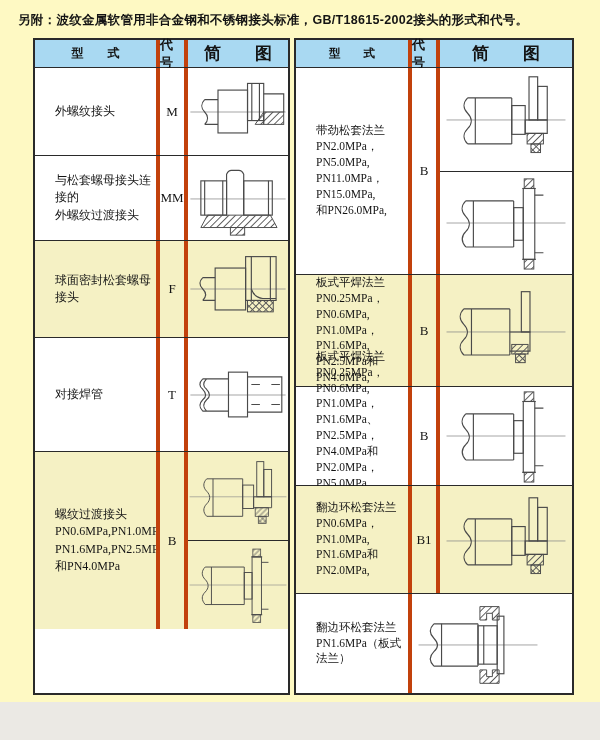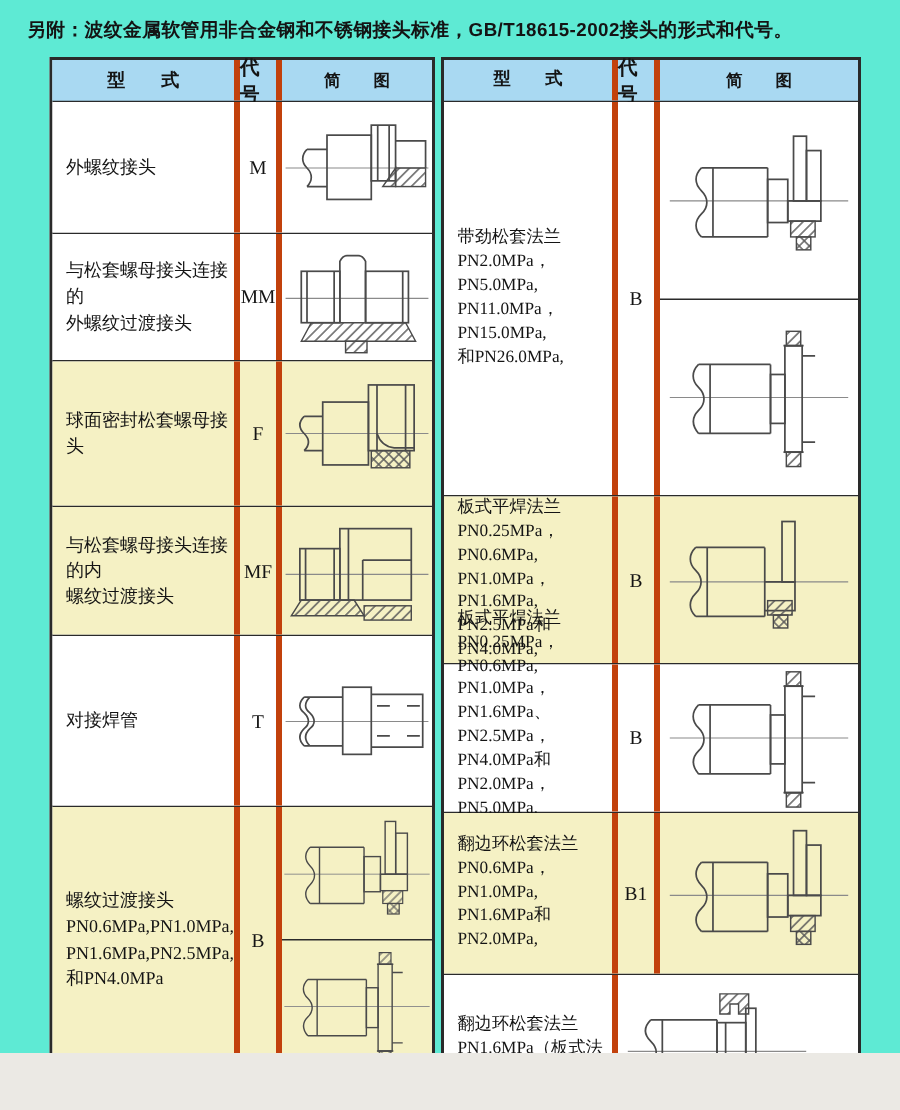--- a/index.html
+++ b/index.html
@@ -4,40 +4,40 @@
 <style>
   * { margin:0; padding:0; box-sizing:border-box; }
   html,body { width:600px; height:740px; }
   body {
     font-family:"Liberation Serif","DejaVu Serif",serif;
     background:#edece7;
     color:#141414;
   }
   .page {
     position:relative; width:600px; height:740px;
-    background:#5eead4; overflow:hidden;
+    background:#fef9c3; overflow:hidden;
   }
   .scan-edge-bottom {
     position:absolute; left:0; right:0; bottom:0; height:38px;
     background:#ebe9e4;
   }
   .doc-title {
     position:absolute; left:18px; top:12px;
     font-size:12.5px; font-weight:bold; letter-spacing:0.3px;
     font-family:"Liberation Sans","DejaVu Sans",sans-serif;
   }
   .tables { position:absolute; left:33px; top:38px; display:flex; gap:4px; }
   .tbl { border:2px solid #2a2a2a; background:#fff; }
   .thead { display:flex; height:28px; background:#a9d9f2; border-bottom:1px solid #2a2a2a; }
   .trow { display:flex; }
   .trow + .trow { border-top:1px solid #2a2a2a; }
   .c { display:flex; align-items:center; justify-content:center; background:#fff; }
-  .thead .c { background:#a9d9f2; font-weight:bold; font-size:11px;
+  .thead .c { background:#a9d9f2; font-weight:bold; font-size:17px;
               font-family:"Liberation Sans","DejaVu Sans",sans-serif; }
-  .c.type { justify-content:flex-start; text-align:left; padding:4px 4px 4px 9px;
+  .c.type { justify-content:flex-start; text-align:left; padding:4px 4px 4px 20px;
             white-space:pre-line; font-size:12px; line-height:1.42; }
   .thead .c.type { justify-content:center; padding:0; }
   .c.code, .c.diag { border-left:4px solid #c2410c; }
   .c.code { font-size:13px; }
   .tl .c.type { width:121px; }
   .tl .c.code { width:28px; }
   .tl .c.diag { width:104px; }
   .tr2 .c.type { width:112px; font-size:11.5px; line-height:1.38; }
   .tr2 .c.code { width:28px; }
   .tr2 .c.diag { width:136px; }
@@ -202,30 +202,20 @@
       <div class="trow yellow" style="height:97px">
         <div class="c type">球面密封松套螺母接头</div>
         <div class="c code">F</div>
         <div class="c diag">
           <svg class="dg" viewBox="0 0 104 84">
               <use href="#sym-f"></use>
             </svg>
         </div>
       </div>
 
-      <div class="trow yellow" style="height:86px">
-        <div class="c type">与松套螺母接头连接的内
-螺纹过渡接头</div>
-        <div class="c code">MF</div>
-        <div class="c diag">
-          <svg class="dg" viewBox="0 0 104 84">
-              <use href="#sym-mf"></use>
-            </svg>
-        </div>
-      </div>
 
       <div class="trow" style="height:114px">
         <div class="c type">对接焊管</div>
         <div class="c code">T</div>
         <div class="c diag">
           <svg class="dg" viewBox="0 0 104 84">
               <use href="#sym-t"></use>
             </svg>
         </div>
       </div>
@@ -251,21 +241,21 @@
       </div>
     </div>
 
     <div class="tbl tr2">
       <div class="thead">
         <div class="c type">型　　式</div>
         <div class="c code">代号</div>
         <div class="c diag">简　　图</div>
       </div>
 
-      <div class="trow" style="height:262px">
+      <div class="trow" style="height:206px">
         <div class="c type">带劲松套法兰
 PN2.0MPa，PN5.0MPa,
 PN11.0MPa，PN15.0MPa,
 和PN26.0MPa,</div>
         <div class="c code">B</div>
         <div class="c diag split">
           <div class="sub">
             <svg class="dg" viewBox="0 0 128 98">
                 <use href="#sym-fl-plate"></use>
               </svg>

